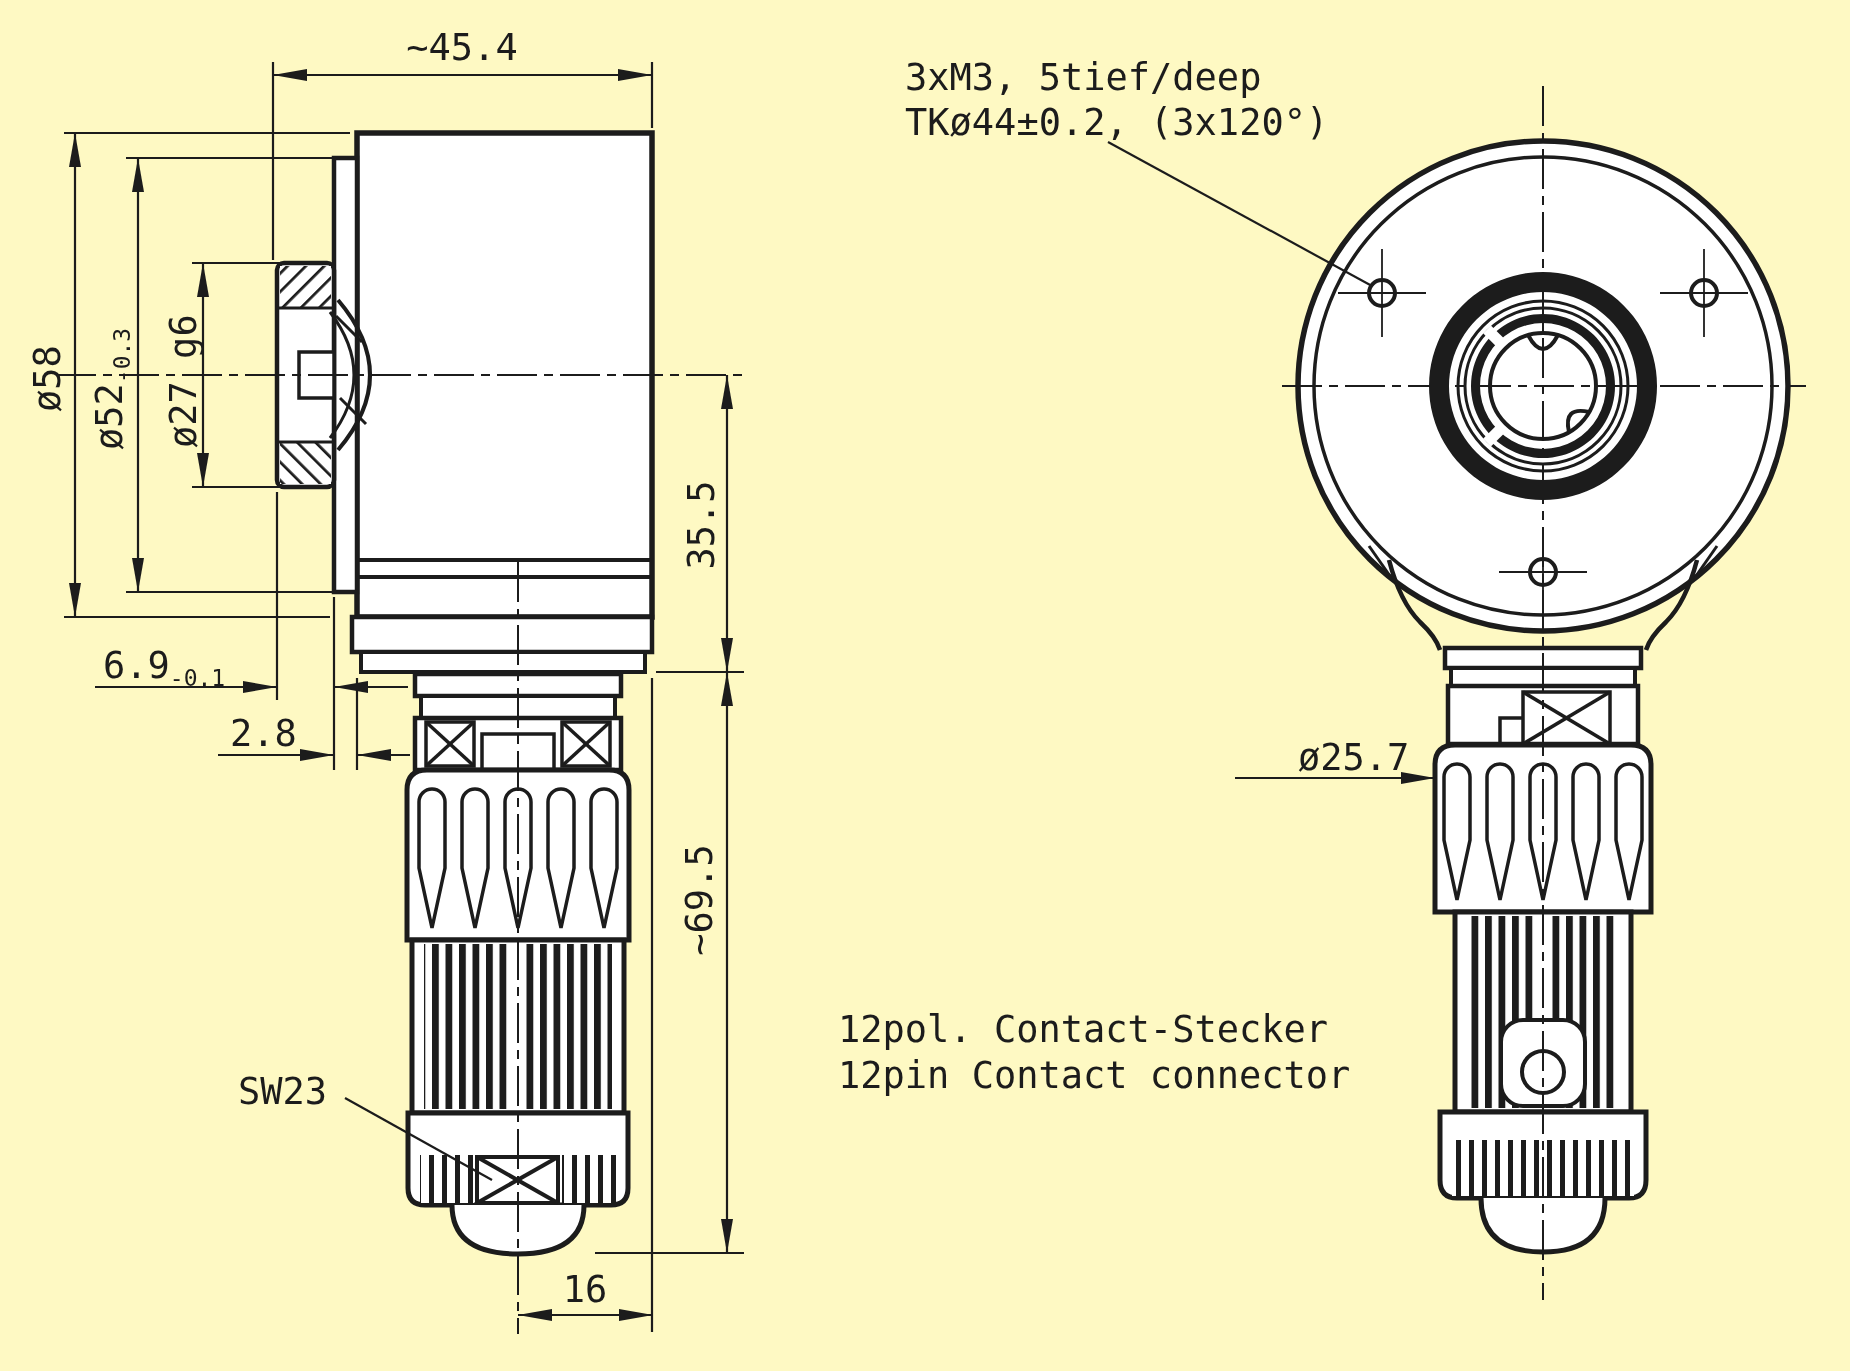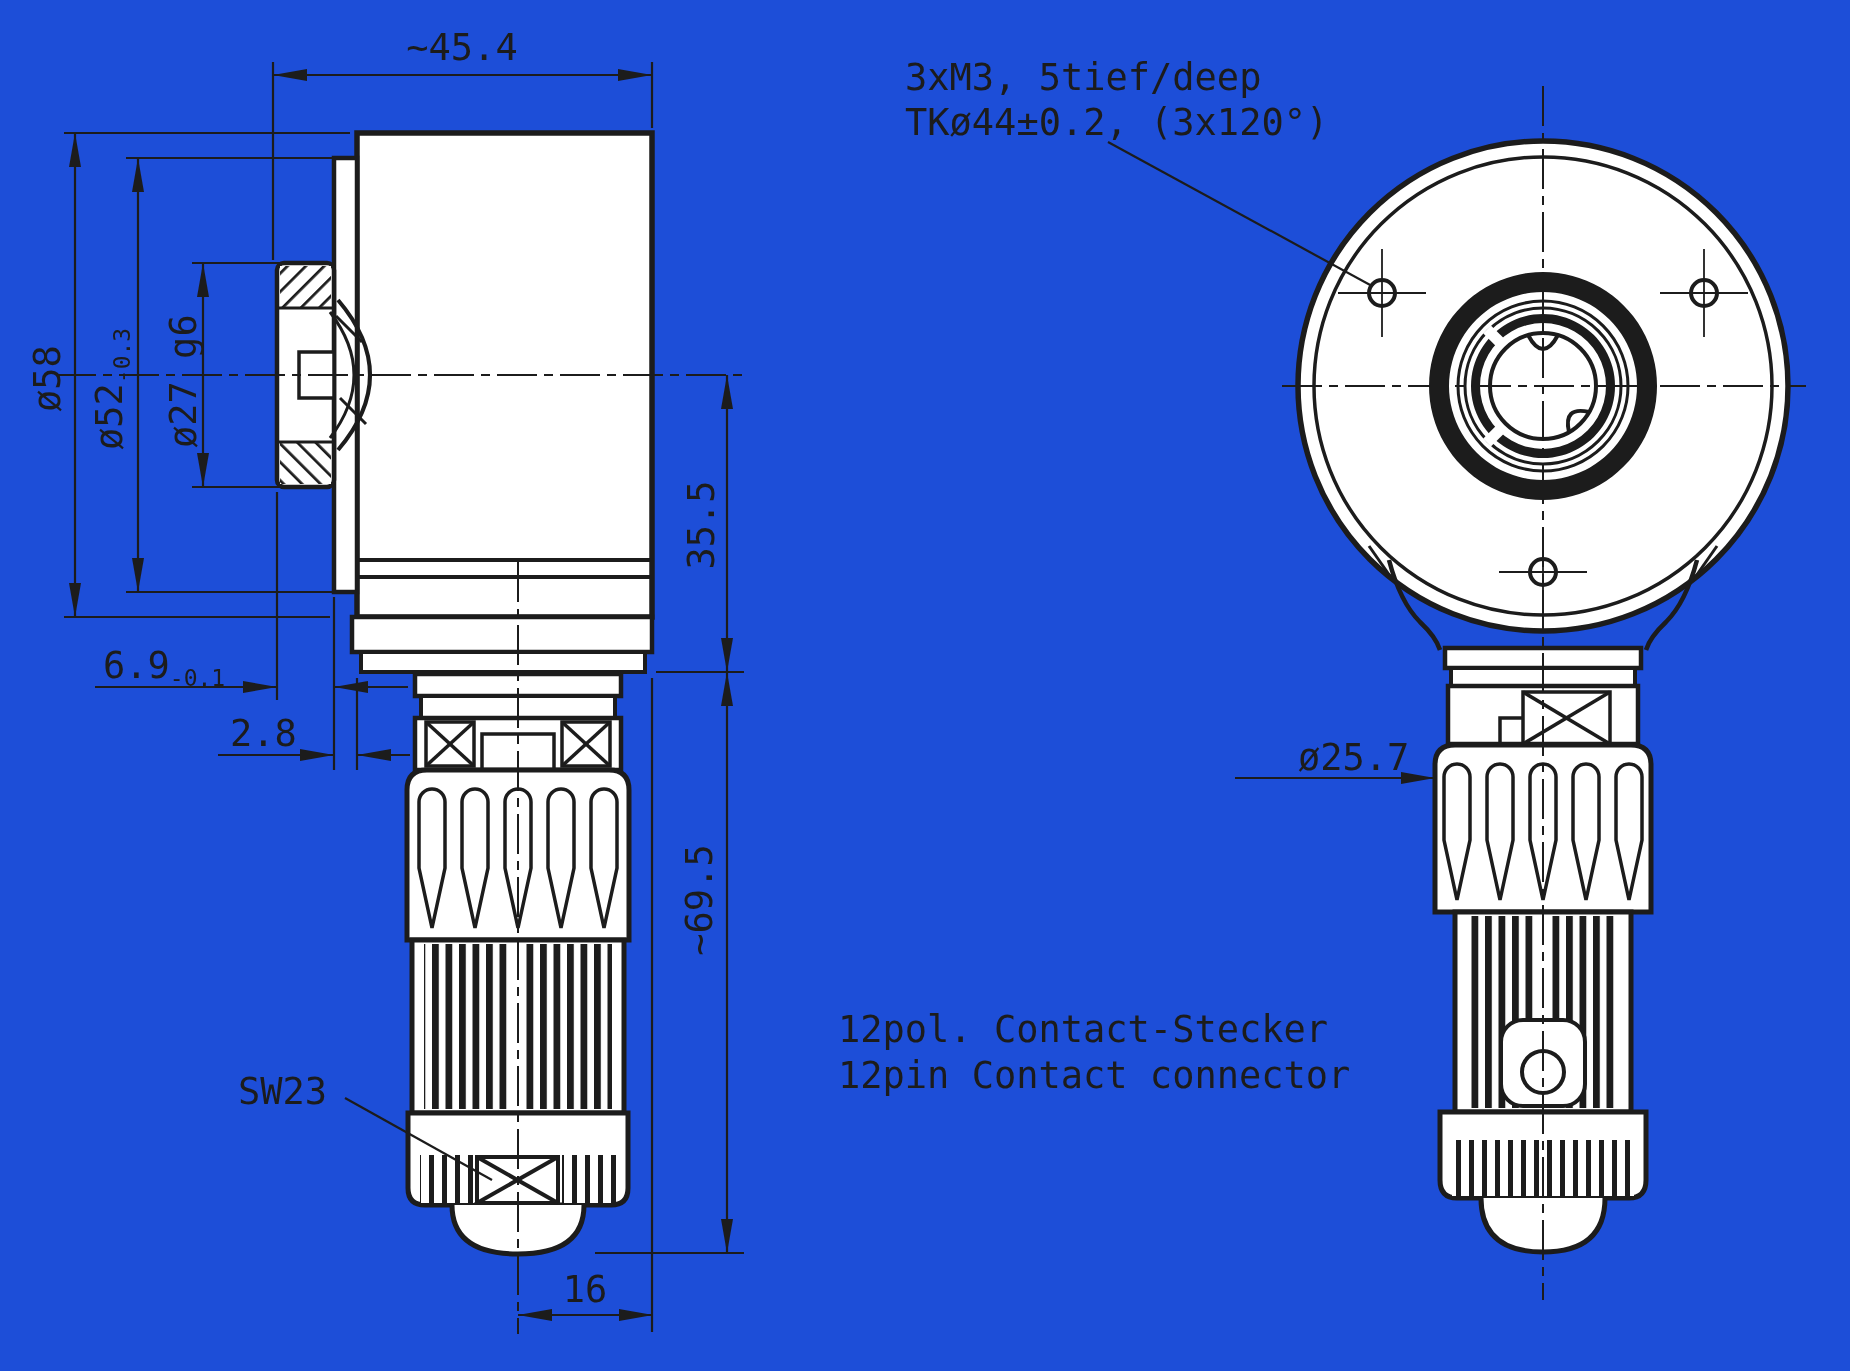--- a/index.html
+++ b/index.html
@@ -1,16 +1,16 @@
 <!DOCTYPE html>
 <html><head>
 <meta charset="utf-8">
 <style>
   html,body{margin:0;padding:0;background:#ffffff;}
-  .sheet{position:relative;width:1850px;height:1371px;background:#1d4ed8;overflow:hidden;}
+  .sheet{position:relative;width:1850px;height:1371px;background:#fef9c3;overflow:hidden;}
   svg{position:absolute;left:0;top:0;}
   text{font-family:"DejaVu Sans Mono","Liberation Mono",monospace;fill:#1c1c1c;}
   .dimtxt{font-size:37px;}
   .toltxt{font-size:23px;}
   .notetxt{font-size:37px;}
 </style>
 </head>
 <body>
 
 <div class="sheet">

